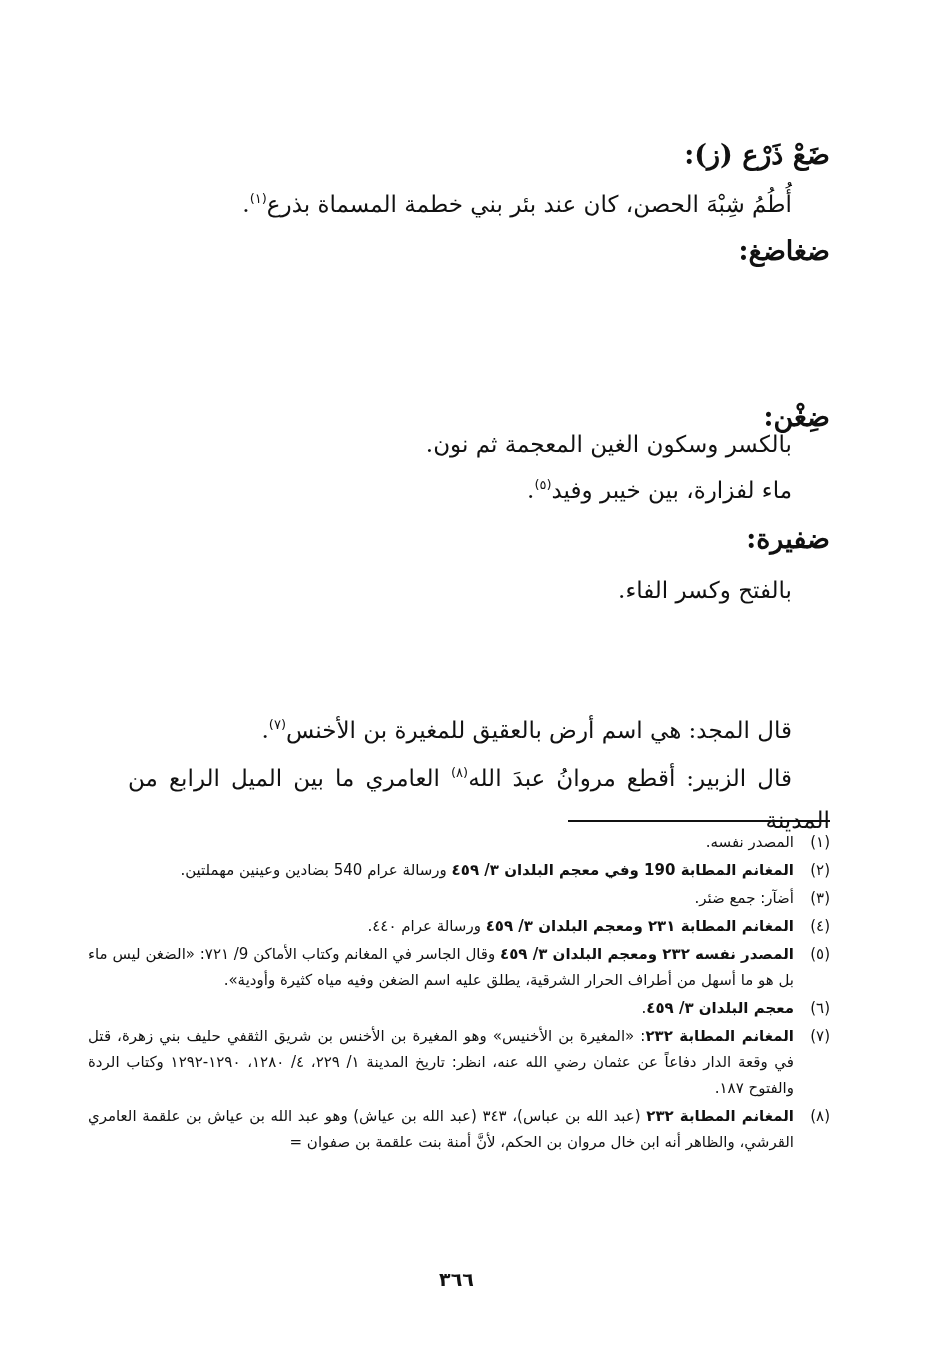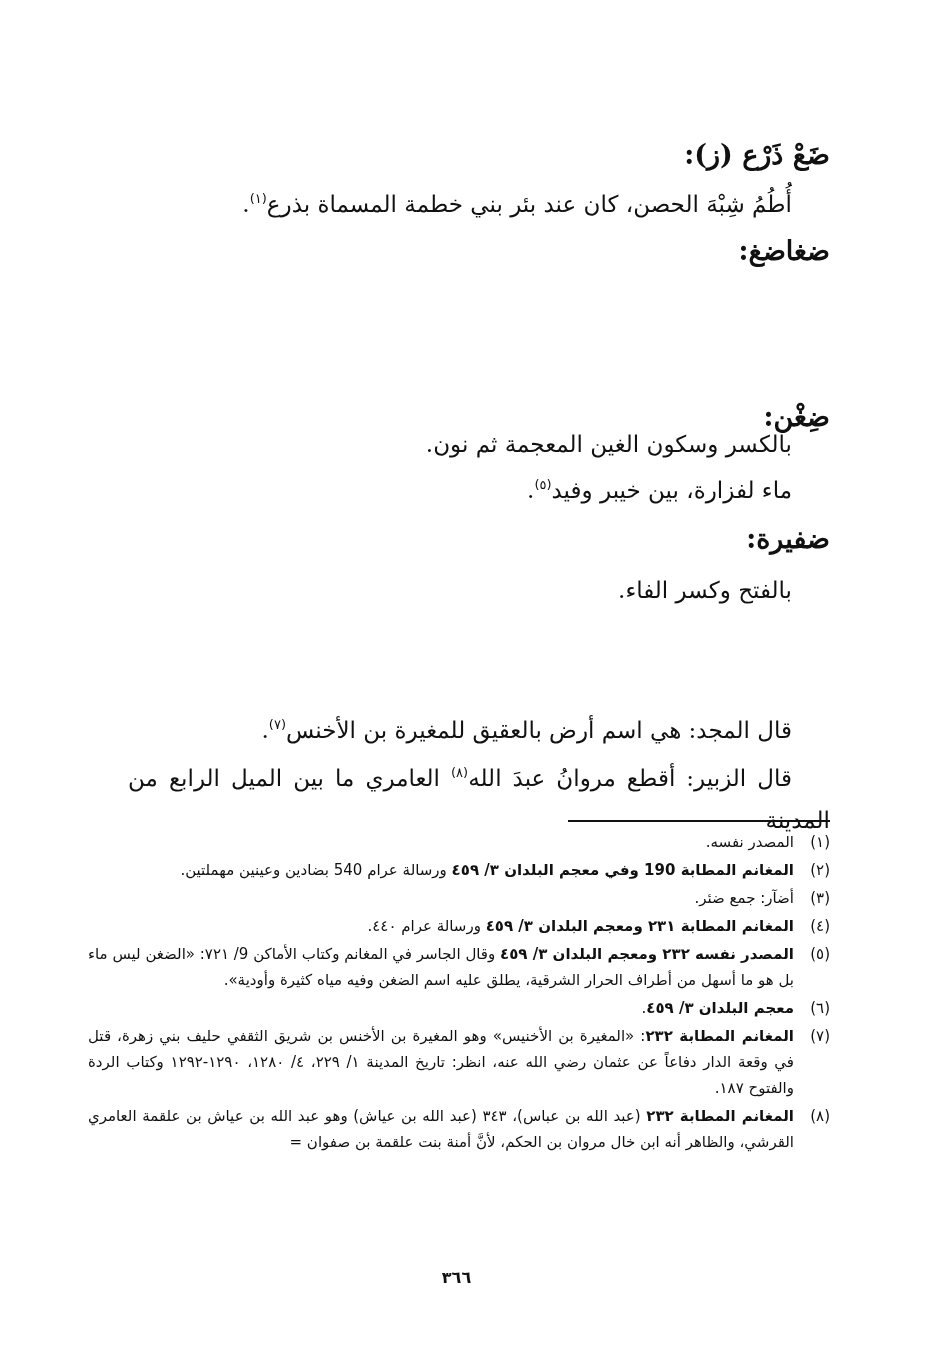--- a/index.html
+++ b/index.html
@@ -83,21 +83,21 @@
       text-align-last: right;
     }
     .fn-text b { font-weight: bold; }
     .page-number {
       position: absolute;
       top: 1265px;
       left: 0; right: 0;
       text-align: center;
       font-family: "DejaVu Sans", sans-serif;
       font-weight: bold;
-      font-size: 16px;
+      font-size: 19px;
       direction: rtl;
       padding-right: 30px;
     }
   </style>
 </head>
 <body>
 
 <div class="page">
 
   <div class="block heading" style="top:132px;">ضَعْ ذَرْع (ز):</div>

